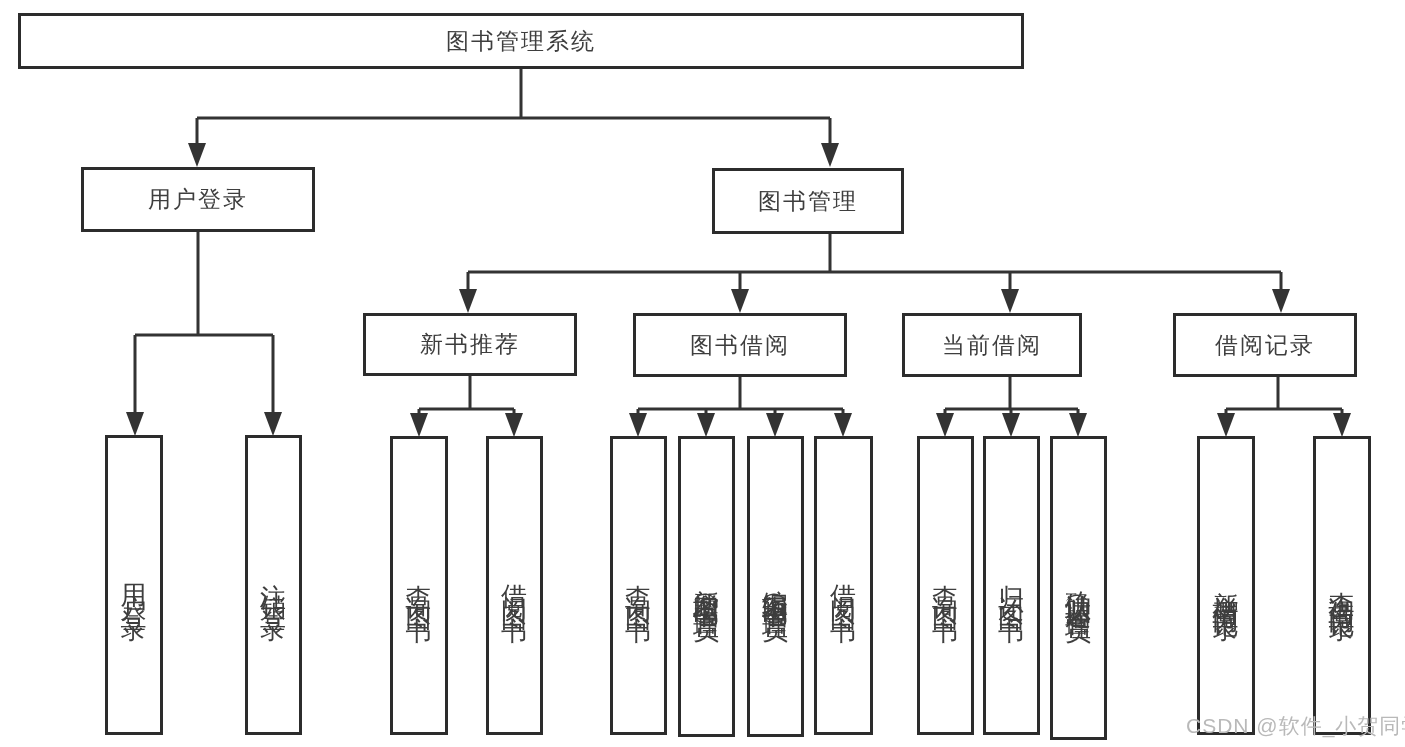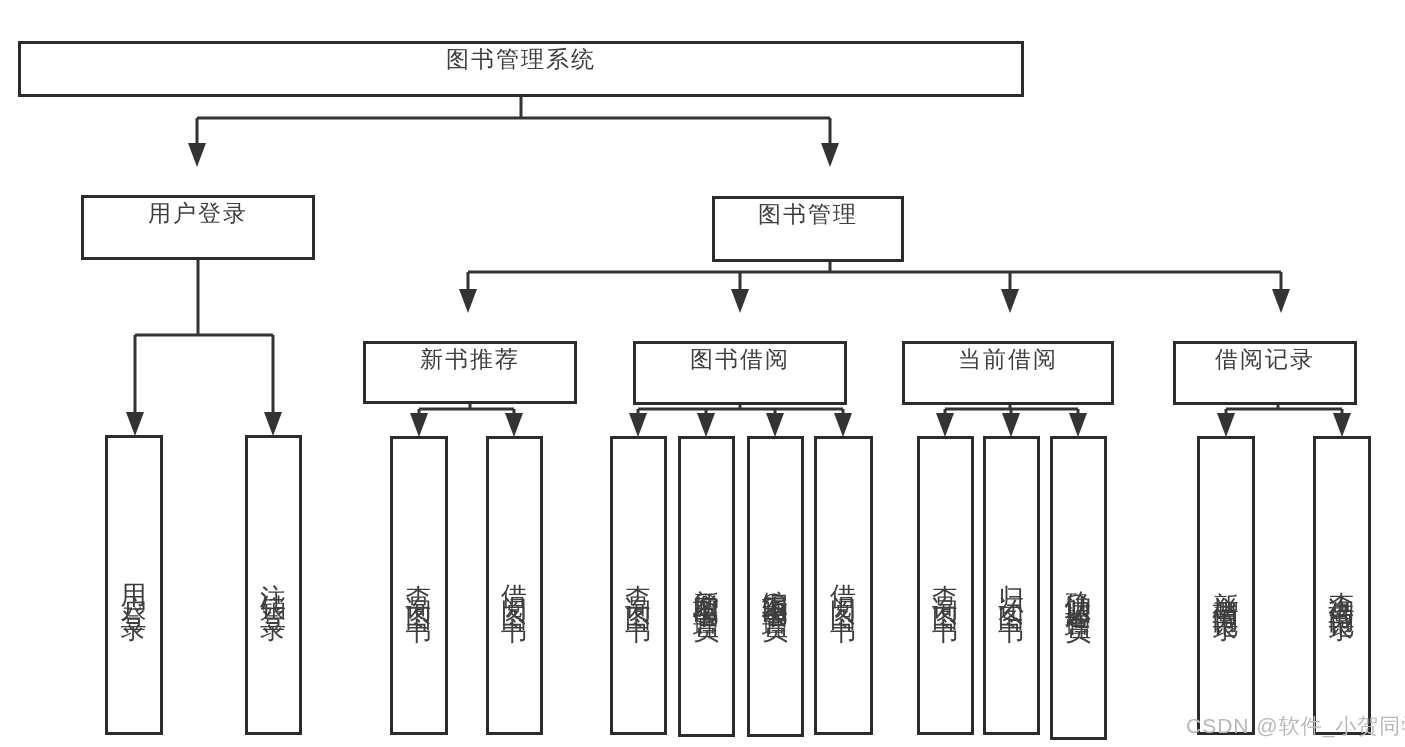--- a/index.html
+++ b/index.html
@@ -15,27 +15,26 @@
     position: absolute;
     left: 0; top: 0;
     width: 1405px; height: 747px;
   }
   .box {
     position: absolute;
     box-sizing: border-box;
     background: #ffffff;
     border: 3px solid #2c2c2c;
     display: flex;
-    align-items: flex-start;
+    align-items: center;
     justify-content: center;
     color: #3e3e3e;
     font-size: 23px;
     letter-spacing: 2px;
     white-space: nowrap;
-    margin-top: 28px;
   }
   .leaf {
     position: absolute;
     box-sizing: border-box;
     background: #ffffff;
     border: 3px solid #2c2c2c;
     display: flex;
     align-items: center;
     justify-content: center;
     color: #3e3e3e;
@@ -117,21 +116,21 @@
   <div class="box" style="left:712px; top:168px; width:192px; height:66px;">
     <span>图书管理</span>
   </div>
 
   <div class="box" style="left:633px; top:313px; width:214px; height:64px;">
     <span>图书借阅</span>
   </div>
   <div class="box" style="left:363px; top:313px; width:214px; height:63px;">
     <span>新书推荐</span>
   </div>
-  <div class="box" style="left:902px; top:313px; width:212px; height:64px;">
+  <div class="box" style="left:902px; top:313px; width:180px; height:64px;">
     <span>当前借阅</span>
   </div>
   <div class="box" style="left:1173px; top:313px; width:184px; height:64px;">
     <span>借阅记录</span>
   </div>
 
   <div class="leaf ls4" style="left:105px; top:435px; width:58px; height:300px;">
     <span class="vtext">用户登录</span>
   </div>
   <div class="leaf ls4" style="left:245px; top:435px; width:57px; height:300px;">

